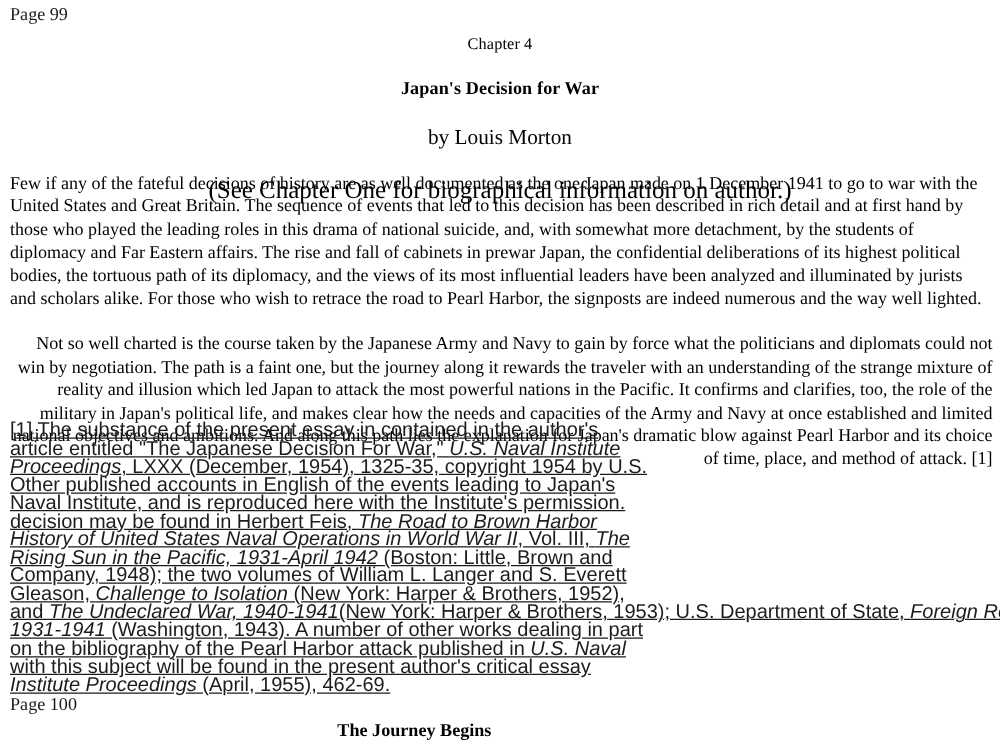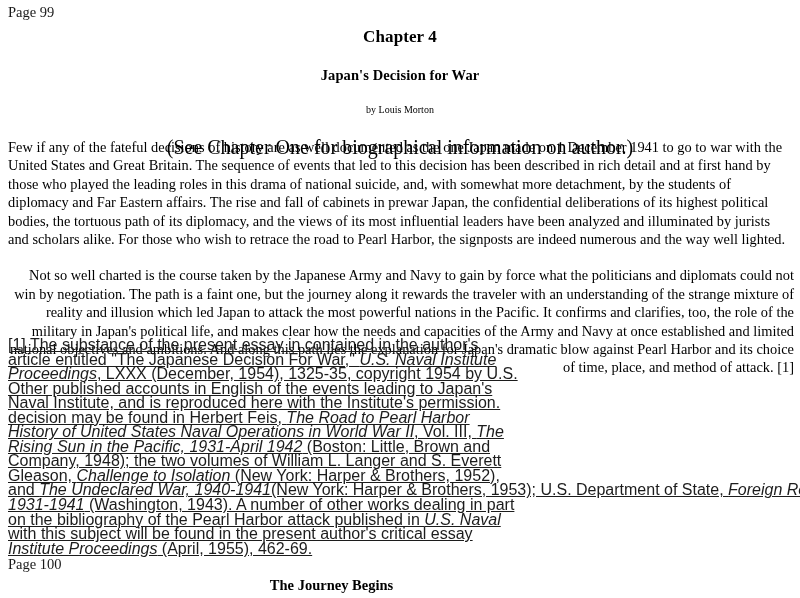--- a/index.html
+++ b/index.html
@@ -46,33 +46,33 @@
 
   
   .center-block {
     position: absolute;
     left: 0;
     top: 27px;
     width: 800px;
     text-align: center;
   }
   .chapter-number {
-    font-size: 17px;
-    font-weight: bold;
+    font-size: 13px;
+    font-weight: normal;
     margin: 0 0 20px 0;
     letter-spacing: 0.1px;
   }
   .chapter-title {
     font-size: 14.5px;
     font-weight: bold;
     margin: 0 0 20px 0;
     letter-spacing: 0.1px;
   }
   .byline {
-    font-size: 10px;
+    font-size: 17px;
     font-weight: normal;
     margin: 0 0 21px 0;
   }
   .bio-note {
     font-size: 20px;
     font-weight: normal;
     margin: 0;
   }
 
   
@@ -135,21 +135,21 @@
     <p class="body-par">Few if any of the fateful decisions of history are as well documented as the one Japan made on 1 December 1941 to go to war with the United States and Great Britain. The sequence of events that led to this decision has been described in rich detail and at first hand by those who played the leading roles in this drama of national suicide, and, with somewhat more detachment, by the students of diplomacy and Far Eastern affairs. The rise and fall of cabinets in prewar Japan, the confidential deliberations of its highest political bodies, the tortuous path of its diplomacy, and the views of its most influential leaders have been analyzed and illuminated by jurists and scholars alike. For those who wish to retrace the road to Pearl Harbor, the signposts are indeed numerous and the way well lighted.</p>
     <p class="body-par">Not so well charted is the course taken by the Japanese Army and Navy to gain by force what the politicians and diplomats could not win by negotiation. The path is a faint one, but the journey along it rewards the traveler with an understanding of the strange mixture of reality and illusion which led Japan to attack the most powerful nations in the Pacific. It confirms and clarifies, too, the role of the military in Japan's political life, and makes clear how the needs and capacities of the Army and Navy at once established and limited national objectives and ambitions. And along this path lies the explanation for Japan's dramatic blow against Pearl Harbor and its choice of time, place, and method of attack. [1]</p>
   </div>
 
   <div class="footnote">
     <span class="ln"><span>[1] The substance of the present essay in contained in the author's</span></span>
     <span class="ln"><span>article entitled "The Japanese Decision For War," </span><i>U.S. Naval Institute</i></span>
     <span class="ln"><i>Proceedings</i><span>, LXXX (December, 1954), 1325-35, copyright 1954 by U.S.</span></span>
     <span class="ln"><span>Other published accounts in English of the events leading to Japan's</span></span>
     <span class="ln"><span>Naval Institute, and is reproduced here with the Institute's permission.</span></span>
-    <span class="ln"><span>decision may be found in Herbert Feis, </span><i>The Road to Pearl Harbor</i></span>
+    <span class="ln"><span>decision may be found in Herbert Feis, </span><i>The Road to Brown Harbor</i></span>
     <span class="ln"><i>History of United States Naval Operations in World War II</i><span>, Vol. III, </span><i>The</i></span>
     <span class="ln"><i>Rising Sun in the Pacific, 1931-April 1942</i><span> (Boston: Little, Brown and</span></span>
     <span class="ln"><span>Company, 1948); the two volumes of William L. Langer and S. Everett</span></span>
     <span class="ln"><span>Gleason, </span><i>Challenge to Isolation</i><span> (New York: Harper &amp; Brothers, 1952),</span></span>
     <span class="ln"><span>and </span><i>The Undeclared War, 1940-1941</i><span>(New York: Harper &amp; Brothers, 1953); U.S. Department of State, </span><i>Foreign Relations of the United States, Japan:</i></span>
     <span class="ln"><i>1931-1941</i><span> (Washington, 1943). A number of other works dealing in part</span></span>
     <span class="ln"><span>on the bibliography of the Pearl Harbor attack published in </span><i>U.S. Naval</i></span>
     <span class="ln"><span>with this subject will be found in the present author's critical essay</span></span>
     <span class="ln"><i>Institute Proceedings</i><span> (April, 1955), 462-69.</span></span>
   </div>

